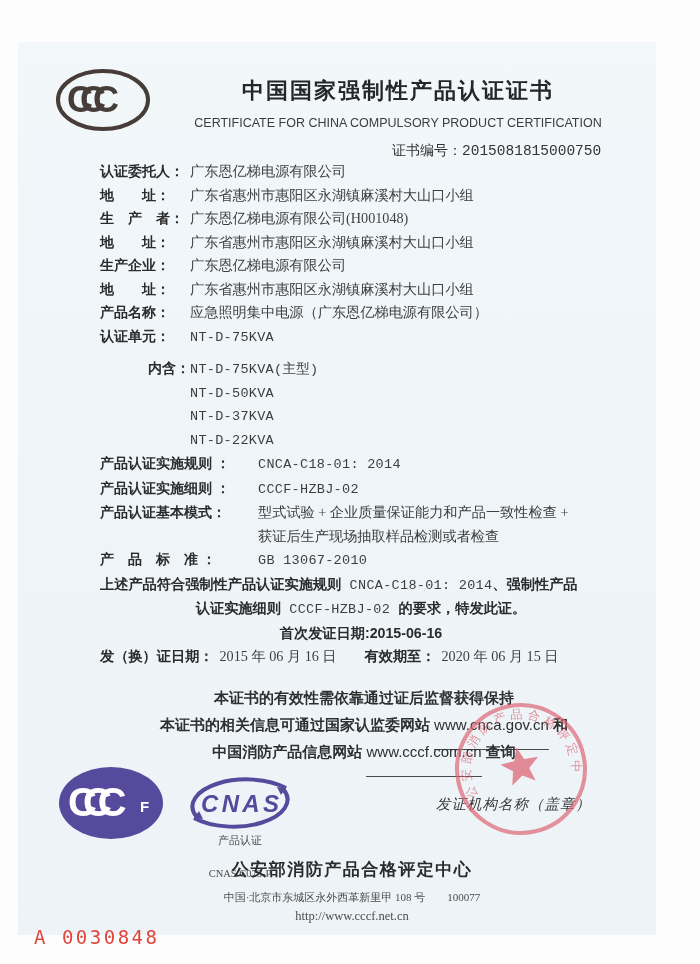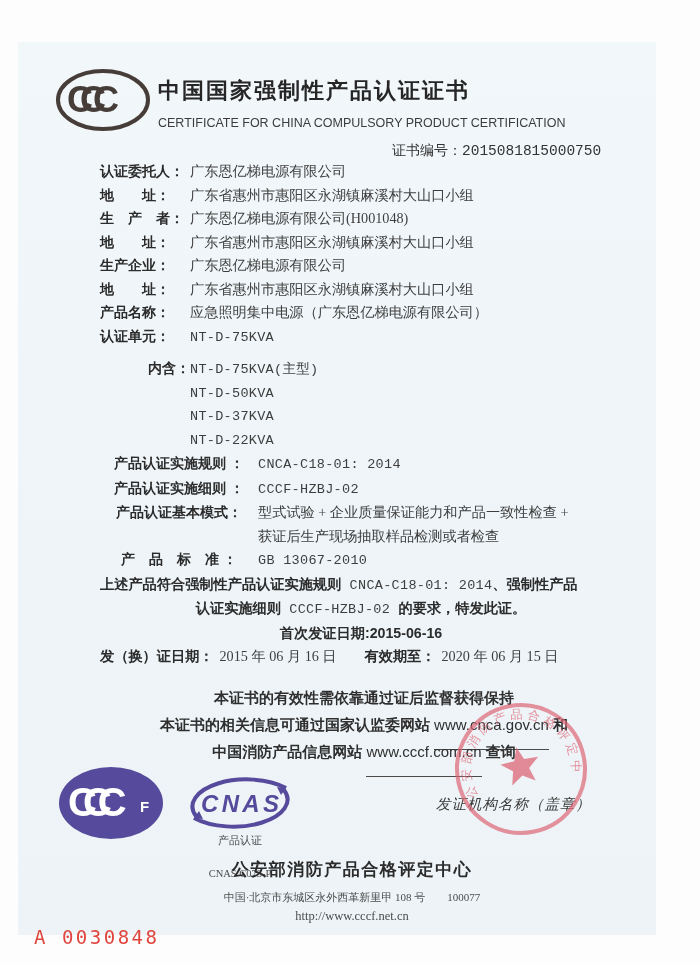--- a/index.html
+++ b/index.html
@@ -8,35 +8,35 @@
     font-family:"Liberation Serif","DejaVu Serif",serif;color:#3a3a3a;
     overflow:hidden;
   }
   .page{
     position:absolute;left:18px;top:42px;width:638px;height:893px;
     background:linear-gradient(180deg,#f2f7fa 0%,#eef4f8 55%,#edf3f6 100%);
   }
   
   .ccc-top{position:absolute;left:36px;top:25px;width:98px;height:66px;}
   
-  .hdr{position:absolute;left:140px;top:34px;width:480px;text-align:left;}
+  .hdr{position:absolute;left:140px;top:34px;width:480px;text-align:center;}
   .hdr .cn{font-size:22px;font-weight:bold;letter-spacing:2px;color:#262626;
     font-family:"Liberation Sans","DejaVu Sans",sans-serif;}
   .hdr .en{margin-top:10px;font-size:12.5px;color:#3c3c3c;
     font-family:"Liberation Sans","DejaVu Sans",sans-serif;}
   .certno{position:absolute;left:374px;top:100px;font-size:14px;color:#333;
     font-family:"Liberation Sans","DejaVu Sans",sans-serif;}
   .certno .num{font-family:"Liberation Mono","DejaVu Sans Mono",monospace;font-size:14.5px;}
   
   .rows{position:absolute;left:82px;top:118px;width:522px;font-size:14.2px;}
   .row{display:flex;min-height:23.5px;line-height:23.5px;align-items:baseline;}
   .lab{flex:0 0 90px;font-weight:bold;color:#2b2b2b;font-size:14px;white-space:nowrap;
     font-family:"Liberation Sans","DejaVu Sans",sans-serif;}
   .lab.right{text-align:right;margin-top:8px;}
-  .lab.wide{flex:0 0 158px;text-align:center;}
+  .lab.wide{flex:0 0 158px;}
   .val{flex:1;color:#3e3e3e;}
   .code{font-family:"Liberation Mono","DejaVu Sans Mono",monospace;font-size:13.5px;letter-spacing:.3px;}
   .st{line-height:23.5px;font-size:14.2px;font-weight:bold;color:#2b2b2b;
     font-family:"Liberation Sans","DejaVu Sans",sans-serif;}
   .st .code{font-weight:normal;color:#3e3e3e;}
   .center{text-align:center;}
   .daterow{display:flex;gap:6px;align-items:center;}
   .daterow .d{font-family:"Liberation Serif",serif;font-weight:normal;color:#3e3e3e;}
   .gap{width:16px;}
   

